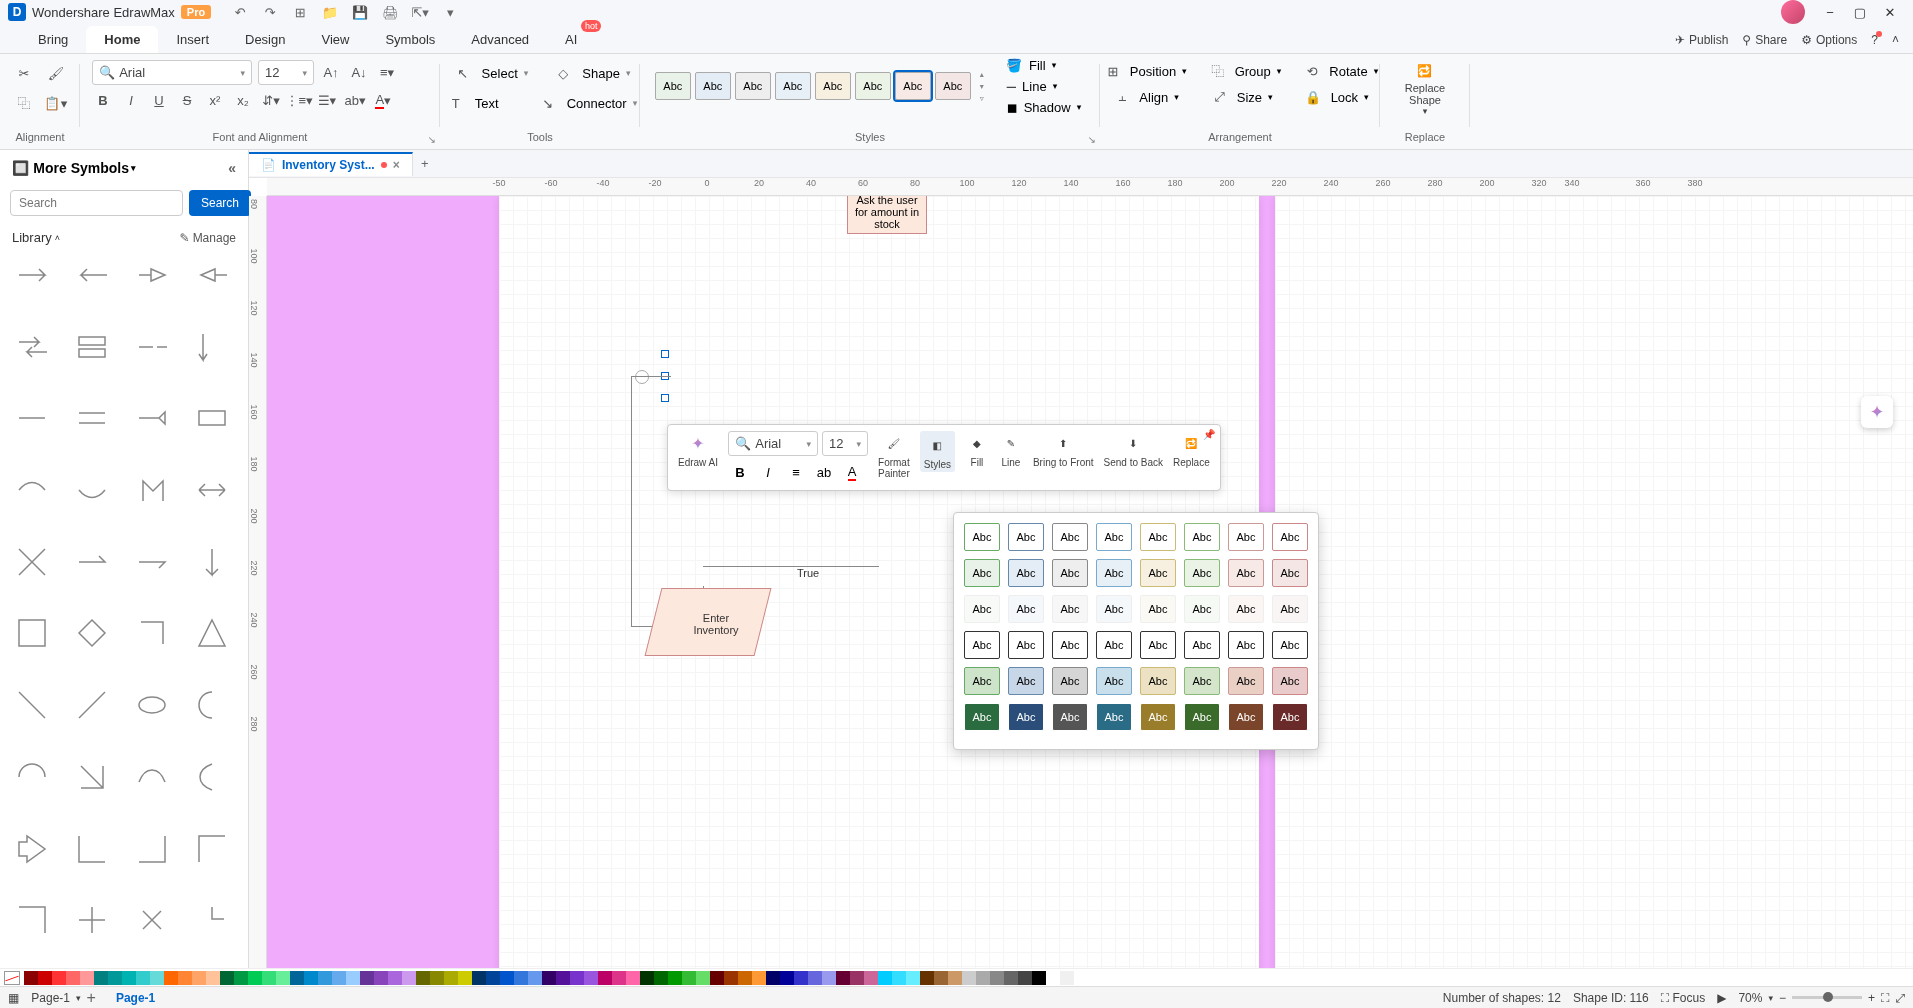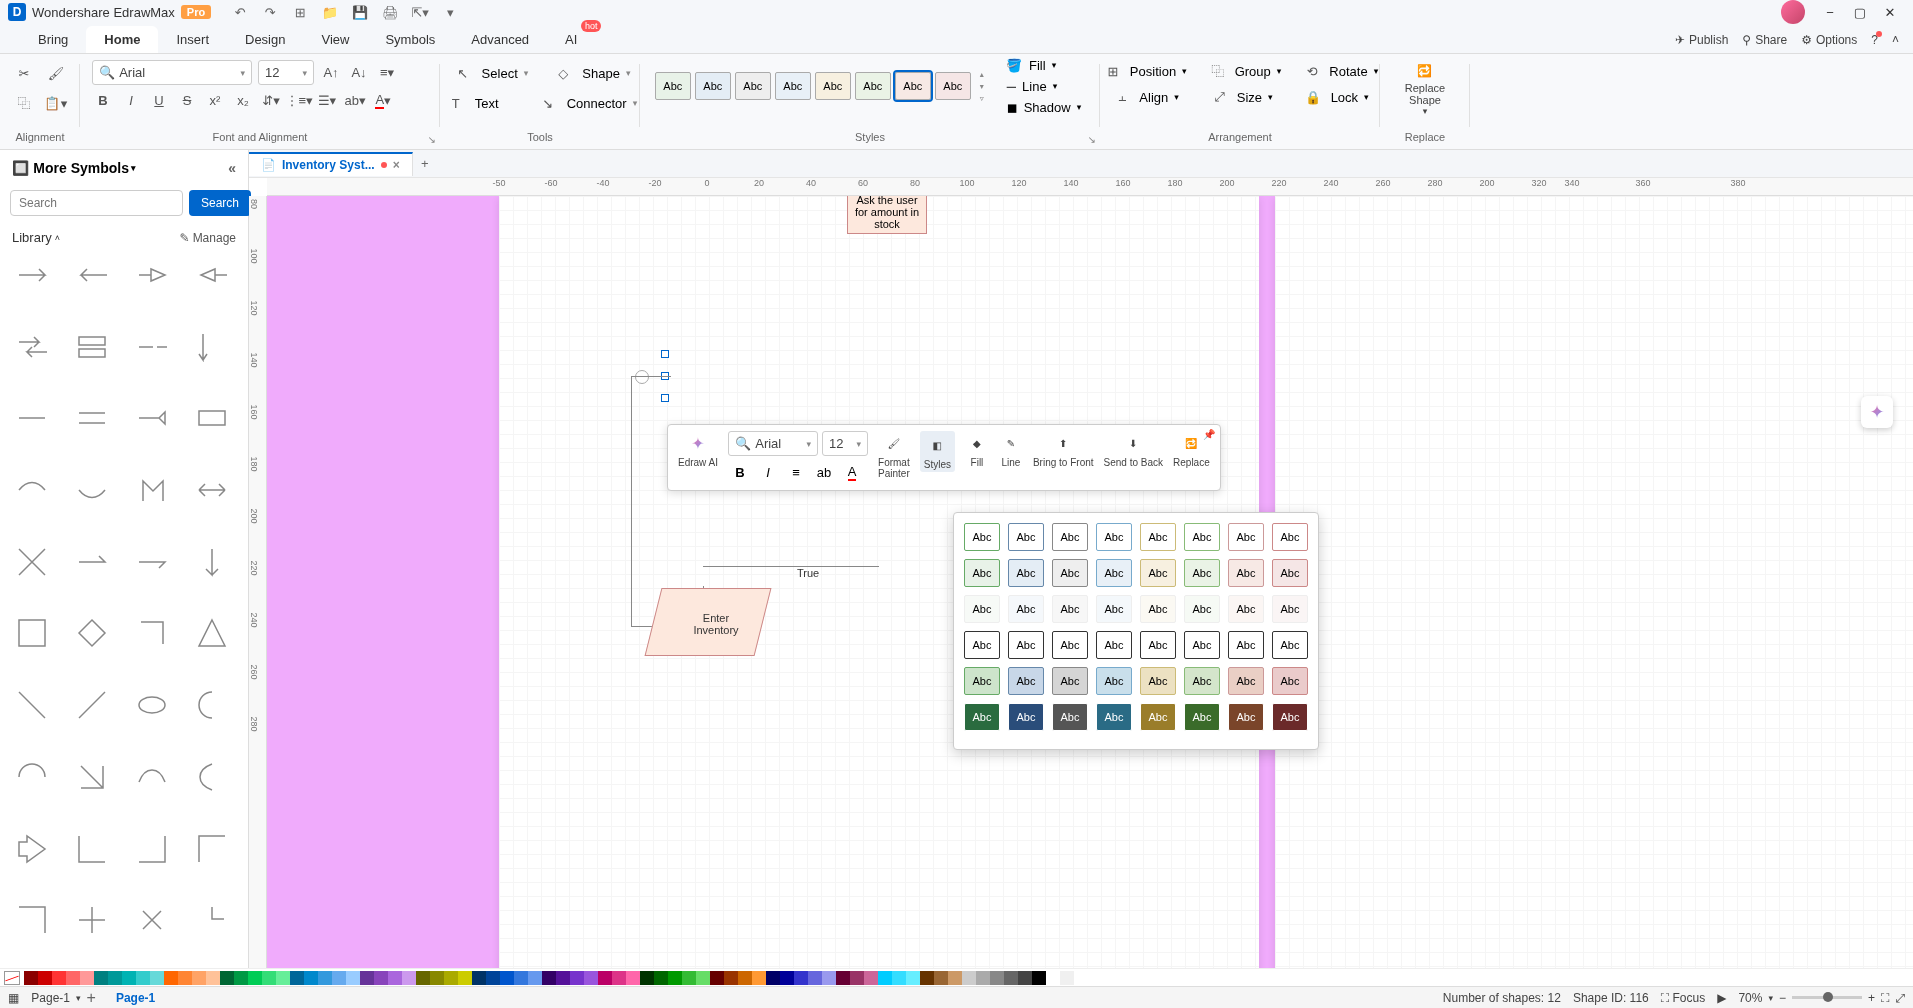--- a/index.html
+++ b/index.html
@@ -571,21 +571,21 @@
         <div class="tick" style="left: 908px;">180</div>
         <div class="tick" style="left: 960px;">200</div>
         <div class="tick" style="left: 1012px;">220</div>
         <div class="tick" style="left: 1064px;">240</div>
         <div class="tick" style="left: 1116px;">260</div>
         <div class="tick" style="left: 1168px;">280</div>
         <div class="tick" style="left: 1220px;">200</div>
         <div class="tick" style="left: 1272px;">320</div>
         <div class="tick" style="left: 1305px;">340</div>
         <div class="tick" style="left: 1376px;">360</div>
-        <div class="tick" style="left: 1428px; margin-left: 43px;">380</div>
+        <div class="tick" style="left: 1428px;">380</div>
       </div>
     <div class="canvas-wrap">
       <div class="ruler-v" id="ruler-v">
           <div class="tick" style="top: 8px;">80</div>
           <div class="tick" style="top: 60px;">100</div>
           <div class="tick" style="top: 112px;">120</div>
           <div class="tick" style="top: 164px;">140</div>
           <div class="tick" style="top: 216px;">160</div>
           <div class="tick" style="top: 268px;">180</div>
           <div class="tick" style="top: 320px;">200</div>

